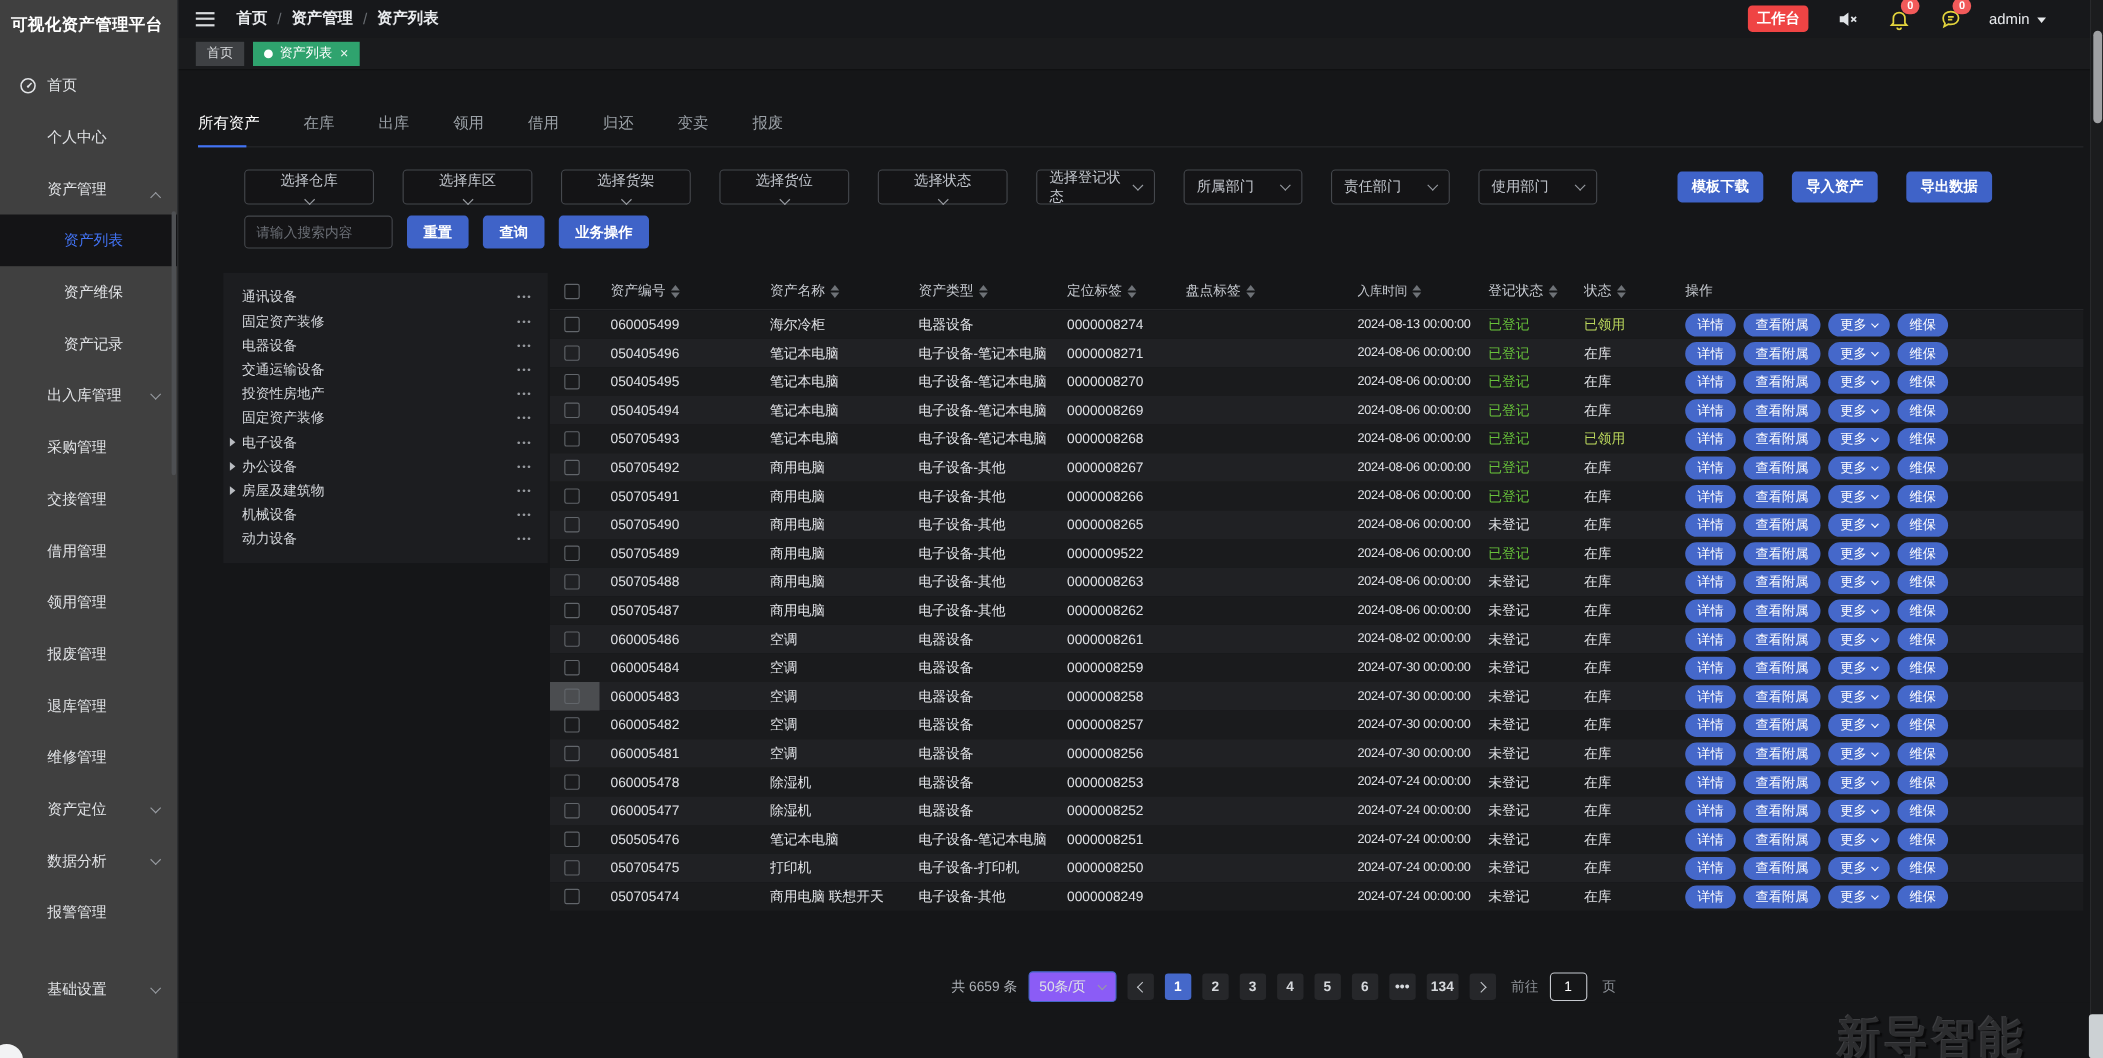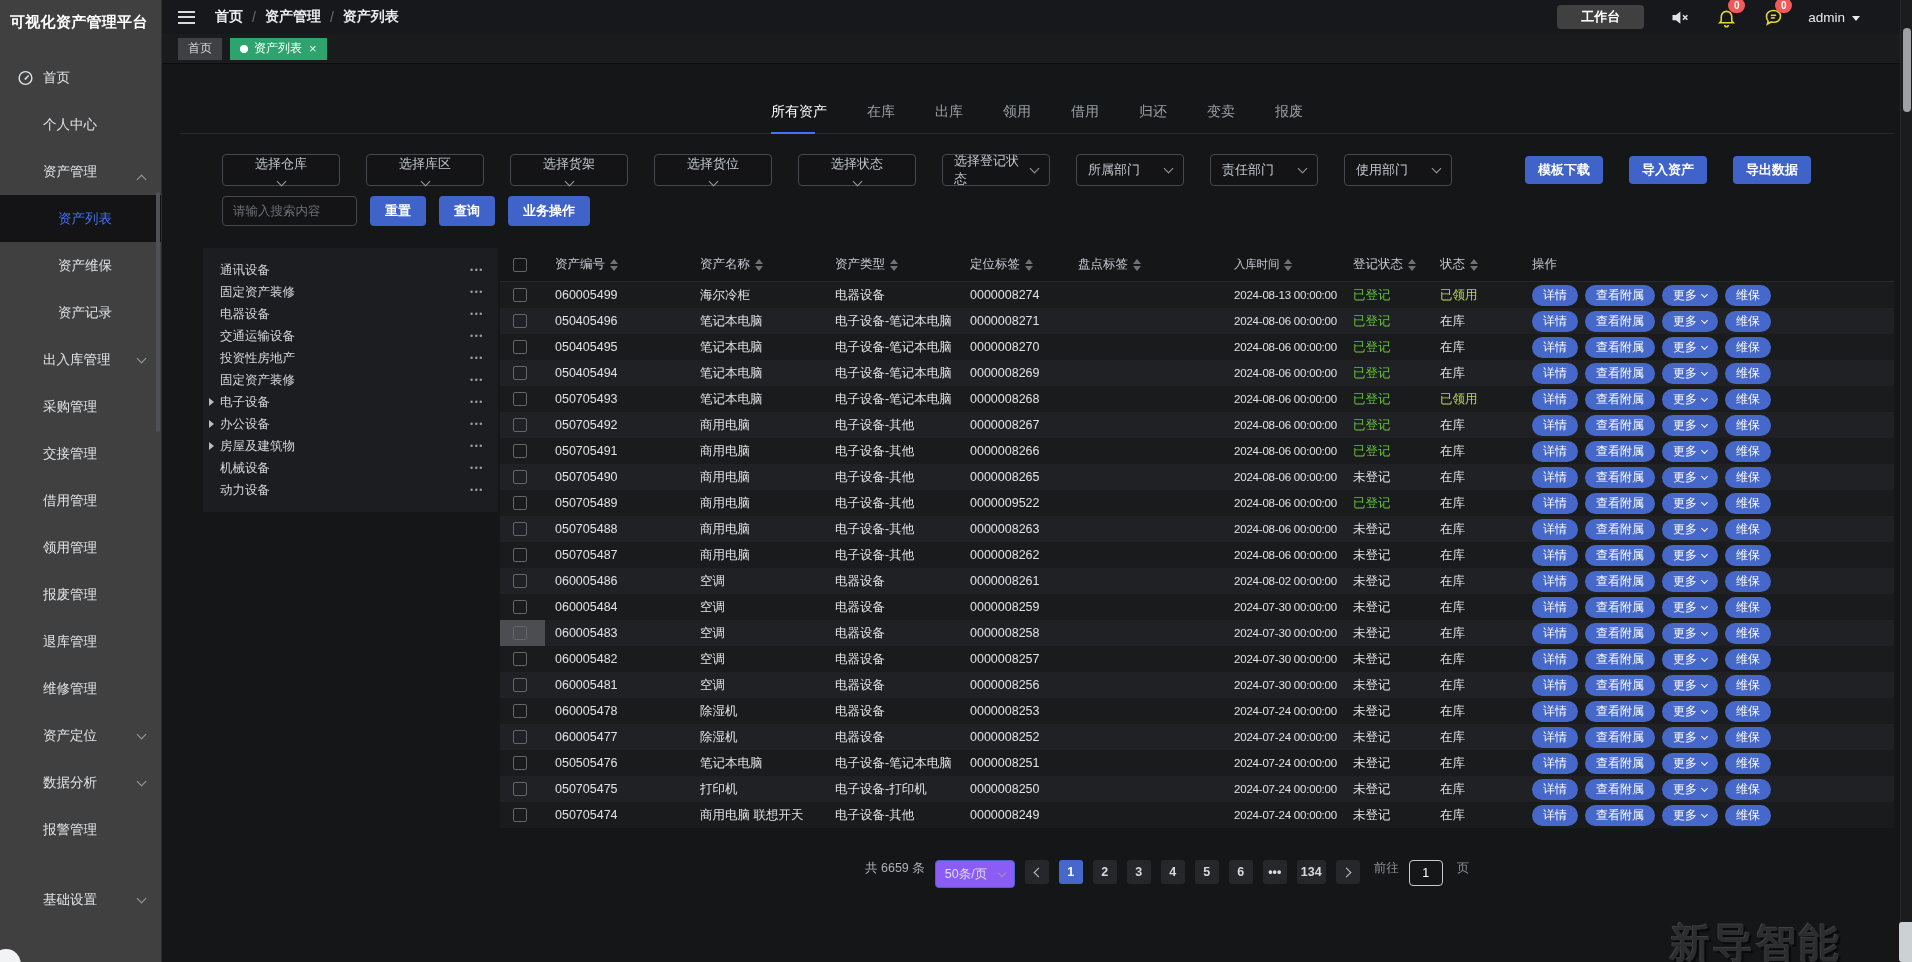--- a/index.html
+++ b/index.html
@@ -26,37 +26,37 @@
 
   
   .main { margin-left:162px; }
 
   .topbar { height:34px; background:#17181b; display:flex; align-items:center; padding:0 52px 0 16px; }
   .burger { width:17px; height:13px; border-top:2px solid #d8dadd; border-bottom:2px solid #d8dadd; position:relative; cursor:pointer; flex:none; }
   .burger::after { content:''; position:absolute; left:0; right:0; top:3.5px; height:2px; background:#d8dadd; }
   .breadcrumb { margin-left:20px; display:flex; align-items:center; gap:9px; font-size:14px; font-weight:bold; color:#e9ebee; }
   .breadcrumb .sep { color:#686c71; font-weight:normal; }
   .top-right { margin-left:auto; display:flex; align-items:center; gap:23px; }
-  .workbench { height:24px; padding:0 24px; background:#404040; color:#fff; border:none; border-radius:4px; font-size:13px; font-weight:bold; cursor:pointer; font-family:inherit; }
+  .workbench { height:24px; padding:0 8px; background:#ef4444; color:#fff; border:none; border-radius:4px; font-size:13px; font-weight:bold; cursor:pointer; font-family:inherit; }
   .tool-ico { position:relative; width:24px; height:24px; display:flex; align-items:center; justify-content:center; cursor:pointer; }
   .tool-ico svg { width:21px; height:21px; display:block; }
   .badge { position:absolute; top:-7px; left:14px; min-width:17px; height:15px; padding:0 4px; background:#f25a5a; color:#fff; border-radius:8px; font-size:10px; line-height:15px; text-align:center; font-weight:bold; }
   .admin { display:flex; align-items:center; gap:7px; color:#e9ebee; font-size:13.5px; cursor:pointer; }
   .caret-down-solid { width:0; height:0; border-left:4.5px solid transparent; border-right:4.5px solid transparent; border-top:5.5px solid #e6e8eb; display:inline-block; margin-top:2px; }
 
   .tagbar { height:30px; background:#1a1b1d; border-bottom:1px solid #0d0d0f; display:flex; align-items:center; gap:8px; padding-left:16px; }
   .tag { height:22px; padding:0 10px; background:#3e4043; color:#d6d8db; font-size:12px; display:inline-flex; align-items:center; gap:6px; cursor:pointer; }
   .tag.active { background:#2fa36e; color:#fff; }
   .tag .dot { width:8px; height:8px; border-radius:50%; background:#fff; }
   .tag .close { font-size:13px; line-height:1; margin-left:1px; opacity:.9; }
 
   .content { padding:0 18px; background:#151618; }
 
   
-  .tabs { display:flex; gap:40px; padding-top:39px; padding-bottom:13px; border-bottom:1px solid #27292c;justify-content:center; }
+  .tabs { display:flex; gap:40px; padding-top:39px; padding-bottom:13px; border-bottom:1px solid #27292c; }
   .tab { position:relative; font-size:14px; color:#9aa0a6; cursor:pointer; line-height:17px; }
   .tab.active { color:#fff; }
   .tab.active::after { content:''; position:absolute; left:0; right:12px; bottom:-14px; height:2.5px; background:#4273f4; }
 
   
   .filters { margin-top:20px; padding-left:42px; }
   .frow { display:flex; align-items:center; }
   .frow1 { gap:26px; padding-right:83px; }
   .frow2 { margin-top:10px; gap:13px; }
   .select { width:108px; height:32px; border:1px solid #45484d; border-radius:4px; background:#141416; display:flex; align-items:center; justify-content:space-between; padding:0 11px; color:#c3c7ce; font-size:13px; cursor:pointer; flex:none; }
@@ -92,21 +92,21 @@
   .sort { display:inline-flex; flex-direction:column; gap:2px; }
   .sort i { width:0; height:0; border-left:4px solid transparent; border-right:4px solid transparent; display:block; }
   .sort .up { border-bottom:5px solid #6e7277; }
   .sort .dn { border-top:5px solid #6e7277; }
   .green { color:#67c23a; }
   .lime { color:#b9d55c; }
   .pill { height:21px; padding:0 11px; border-radius:11px; background:#4568ca; color:#fff; border:none; font-size:12px; cursor:pointer; display:inline-flex; align-items:center; gap:5px; font-family:inherit; flex:none; }
   .pill .chv { width:5px; height:5px; border-color:#fff; margin-top:-2px; }
 
   
-  .pagination { display:flex; align-items:flex-start; gap:10px; margin-top:32px; margin-left:685px; font-size:12.5px; color:#aeb2b8; height:28px; }
+  .pagination { display:flex; align-items:center; gap:10px; margin-top:55px; margin-left:685px; font-size:12.5px; color:#aeb2b8; height:28px; }
   .pg-size { width:80px; height:28px; border:1px solid #4467c6; border-radius:4px; display:flex; align-items:center; justify-content:space-between; padding:0 9px; color:#dfe2e6; cursor:pointer; background:#8b5cf6; }
   .pg-size .chv { width:6px; height:6px; margin-top:-2px; }
   .pg-btn { min-width:24px; height:24px; padding:0 4px; background:#26272a; border:none; border-radius:3px; color:#d6d9dd; font-size:12.5px; font-weight:bold; cursor:pointer; display:inline-flex; align-items:center; justify-content:center; font-family:inherit; }
   .pg-btn.active { background:#4568ca; color:#fff; }
   .pg-pages { display:contents; }
   .arr { width:7px; height:7px; border-right:1.6px solid #c3c6cb; border-bottom:1.6px solid #c3c6cb; display:inline-block; }
   .arr.left { transform:rotate(135deg); margin-left:3px; }
   .arr.right { transform:rotate(-45deg); margin-right:3px; }
   .pg-goto-label { color:#8a8e94; margin-left:4px; }
   .pg-goto { width:34px; height:26px; background:transparent; border:1px solid #c6c9cf; border-radius:4px; color:#fff; text-align:center; font-size:12.5px; font-family:inherit; outline:none; }

